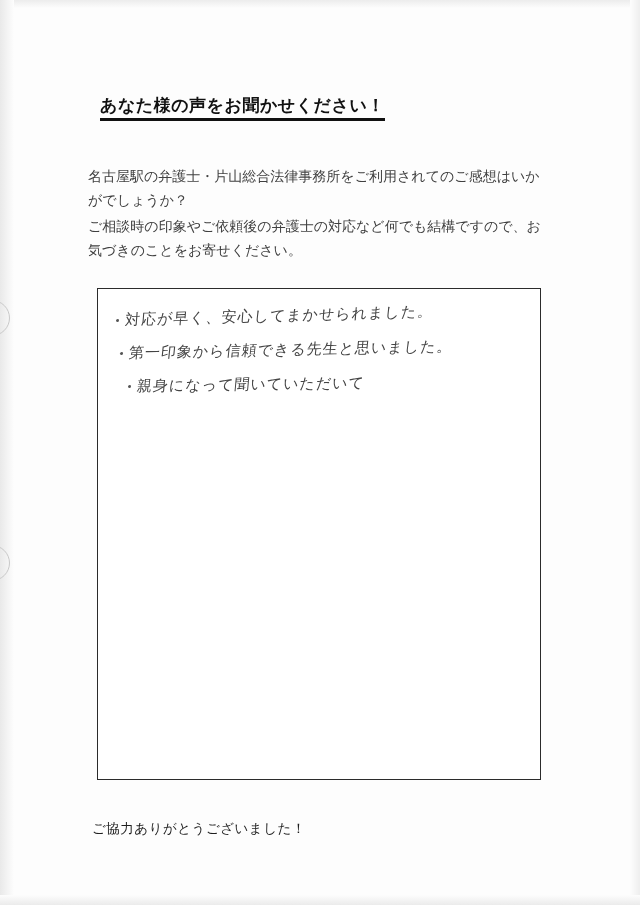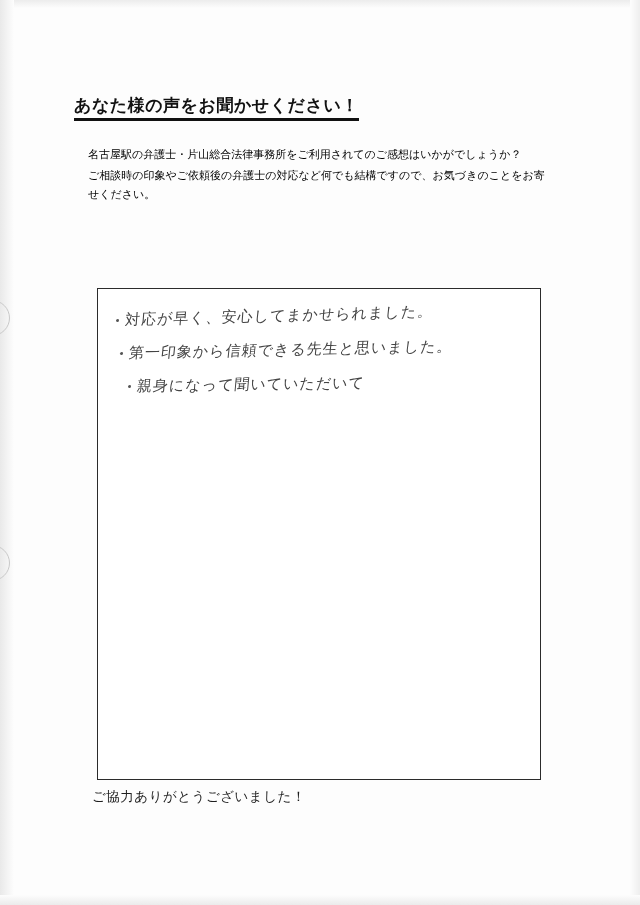--- a/index.html
+++ b/index.html
@@ -50,45 +50,45 @@
     height: 34px;
     border: 1px solid #c9c9c9;
     border-radius: 50%;
     background: transparent;
   }
   .punch.p1 { top: 300px; }
   .punch.p2 { top: 545px; }
 
   .title-wrap {
     position: absolute;
-    left: 74px;
+    left: 100px;
     top: 95px;
   }
   .title {
     font-family: "DejaVu Sans", sans-serif;
     font-size: 17px;
     font-weight: bold;
     color: #111;
     letter-spacing: 0.5px;
     line-height: 1.2;
     display: inline-block;
     border-bottom: 3px solid #111;
     padding-bottom: 3px;
     white-space: nowrap;
   }
 
   .intro {
     position: absolute;
     left: 88px;
-    top: 146px;
+    top: 164px;
     width: 460px;
     font-family: "DejaVu Sans", sans-serif;
-    font-size: 11px;
+    font-size: 14px;
     line-height: 1.72;
-    color: #000000;
+    color: #404040;
   }
   .intro p {
     margin: 0 0 2px 0;
   }
 
   .answer-box {
     position: absolute;
     left: 97px;
     top: 288px;
     width: 442px;
@@ -114,21 +114,21 @@
     width: 3px; height: 3px;
     background: #555;
     border-radius: 50%;
     vertical-align: middle;
     margin-right: 6px;
   }
 
   .thanks {
     position: absolute;
     left: 92px;
-    top: 788px;
+    top: 820px;
     font-family: "DejaVu Sans", sans-serif;
     font-size: 13.5px;
     color: #1f1f1f;
     letter-spacing: 0.5px;
   }
 </style>
 </head>
 <body>
 
 <div class="page">

